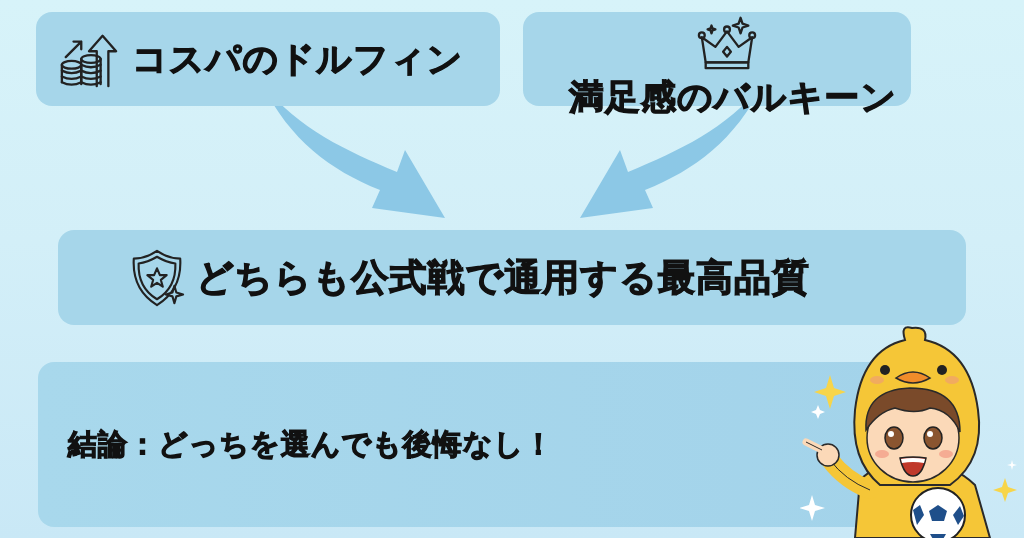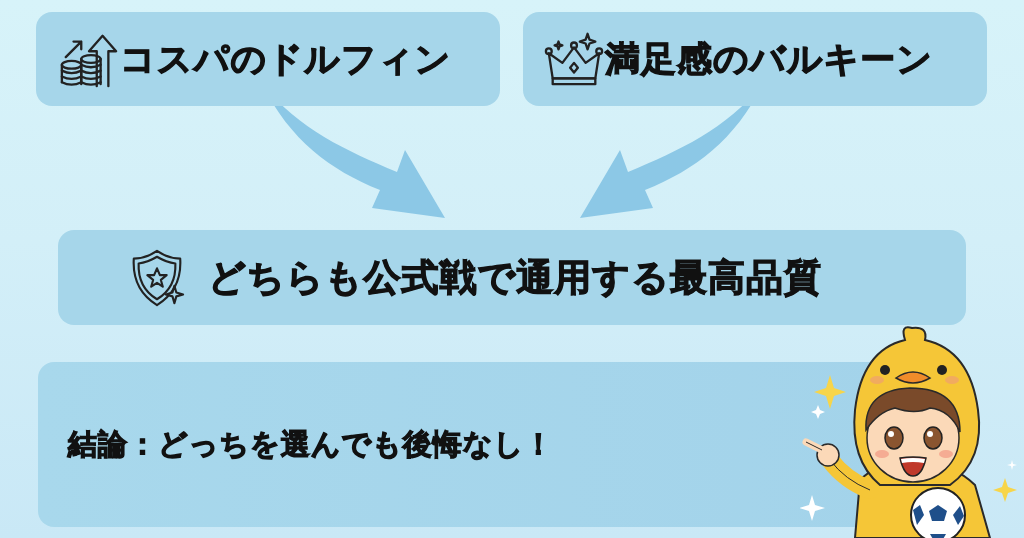--- a/index.html
+++ b/index.html
@@ -13,26 +13,26 @@
       background: #a6d6ea;
       border-radius: 16px;
       display: flex; align-items: center;
       box-sizing: border-box;
     }
     .label {
       font-weight: bold; color: #111; letter-spacing: 1px; white-space: nowrap;
       -webkit-text-stroke: 1.2px #111;
     }
     #box1 { left: 36px; top: 12px; width: 464px; height: 94px; padding-left: 22px; }
-    #box2 { left: 523px; top: 12px; width: 464px; height: 94px; padding-left: 20px; }
+    #box2 { left: 523px; top: 12px; width: 388px; height: 94px; padding-left: 20px; flex-direction: column; }
     #box3 { left: 58px; top: 230px; width: 908px; height: 95px; padding-left: 70px; }
     #box4 { left: 38px; top: 362px; width: 880px; height: 165px; padding-left: 30px;
             background: linear-gradient(90deg, #a8d8ec 0%, #a3d3ea 100%); }
-    #box1 .label, #box2 .label { font-size: 35px; margin-left: 0; }
-    #box3 .label { font-size: 37px; margin-left: 22px; }
+    #box1 .label, #box2 .label { font-size: 35px; margin-left: 12px; }
+    #box3 .label { font-size: 37px; margin-left: 10px; }
     #box4 .label { font-size: 29px; }
     .icon { flex: 0 0 auto; }
     #arrows { position: absolute; left: 0; top: 0; width: 1024px; height: 538px; pointer-events: none; }
     #mascot { position: absolute; left: 800px; top: 320px; width: 224px; height: 218px; }
   </style>
 </head>
 <body>
 
 <svg id="arrows" viewBox="0 0 1024 538">
   <path d="M262,84 C290,140 330,170 380,190 L372,208 L445,218 L405,150 L397,172 C345,150 300,130 262,84 Z" fill="#8cc8e6"></path>

